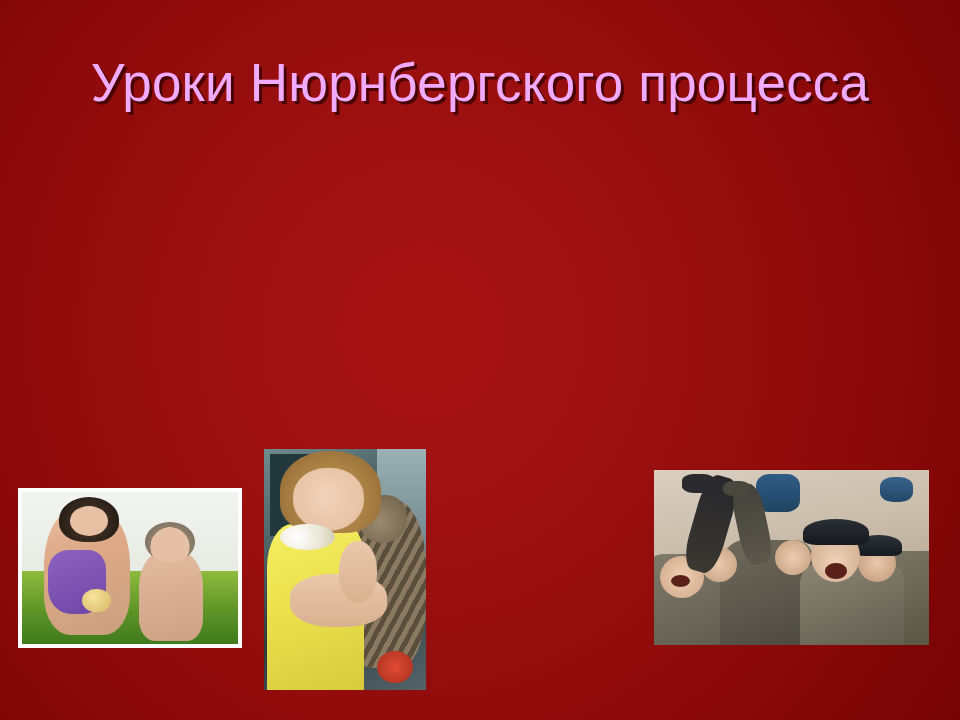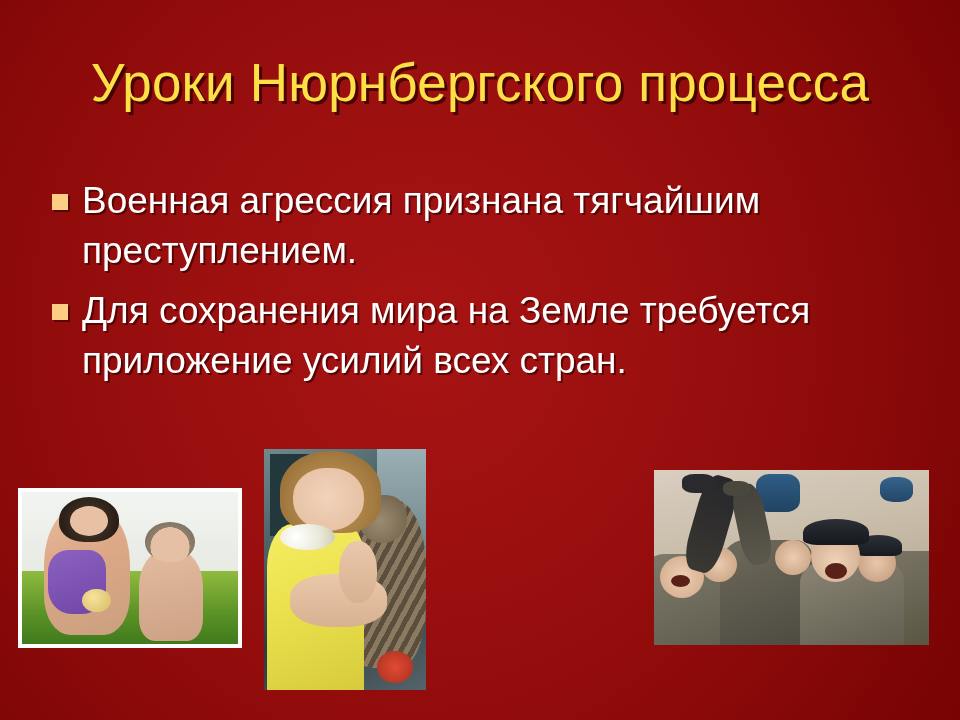--- a/index.html
+++ b/index.html
@@ -25,21 +25,21 @@
     z-index: 0;
   }
   .layer { position: absolute; z-index: 2; }
 
   
   #title {
     left: 0;
     top: 52px;
     width: 960px;
     text-align: center;
-    color: #fde047;
+    color: #f0abfc;
     font-size: 53px;
     line-height: 62px;
     font-weight: 400;
     letter-spacing: 0.2px;
     white-space: nowrap;
     text-shadow: 3px 3px 0 rgba(50,0,0,0.78);
   }
 
   
   #bullets {
@@ -212,33 +212,20 @@
   #photo-crowd .blue-1 { position:absolute; left:37%; top:2%;  width:16%; height:22%; background:linear-gradient(#2f5d86,#204361); border-radius:30%; }
   #photo-crowd .blue-2 { position:absolute; left:82%; top:4%;  width:12%; height:14%; background:linear-gradient(#35638c,#234767); border-radius:40%; }
 </style>
 </head>
 <body>
 
 <div id="slide">
 
   <div class="layer" id="title">Уроки Нюрнбергского процесса</div>
 
-  <div class="layer" id="bullets">
-
-    <div class="bullet-row">
-      <span class="bullet-marker"></span>
-      <span class="bullet-text">Военная агрессия признана тягчайшим преступлением.</span>
-    </div>
-
-    <div class="bullet-row">
-      <span class="bullet-marker"></span>
-      <span class="bullet-text">Для сохранения мира на Земле требуется приложение усилий всех стран.</span>
-    </div>
-
-  </div>
 
 
   <div class="photo" id="photo-children-chick">
     <div class="sky"></div>
     <div class="grass"></div>
     <div class="girl-body"></div>
     <div class="girl-suit"></div>
     <div class="girl-hair"></div>
     <div class="girl-face"></div>
     <div class="chick"></div>

